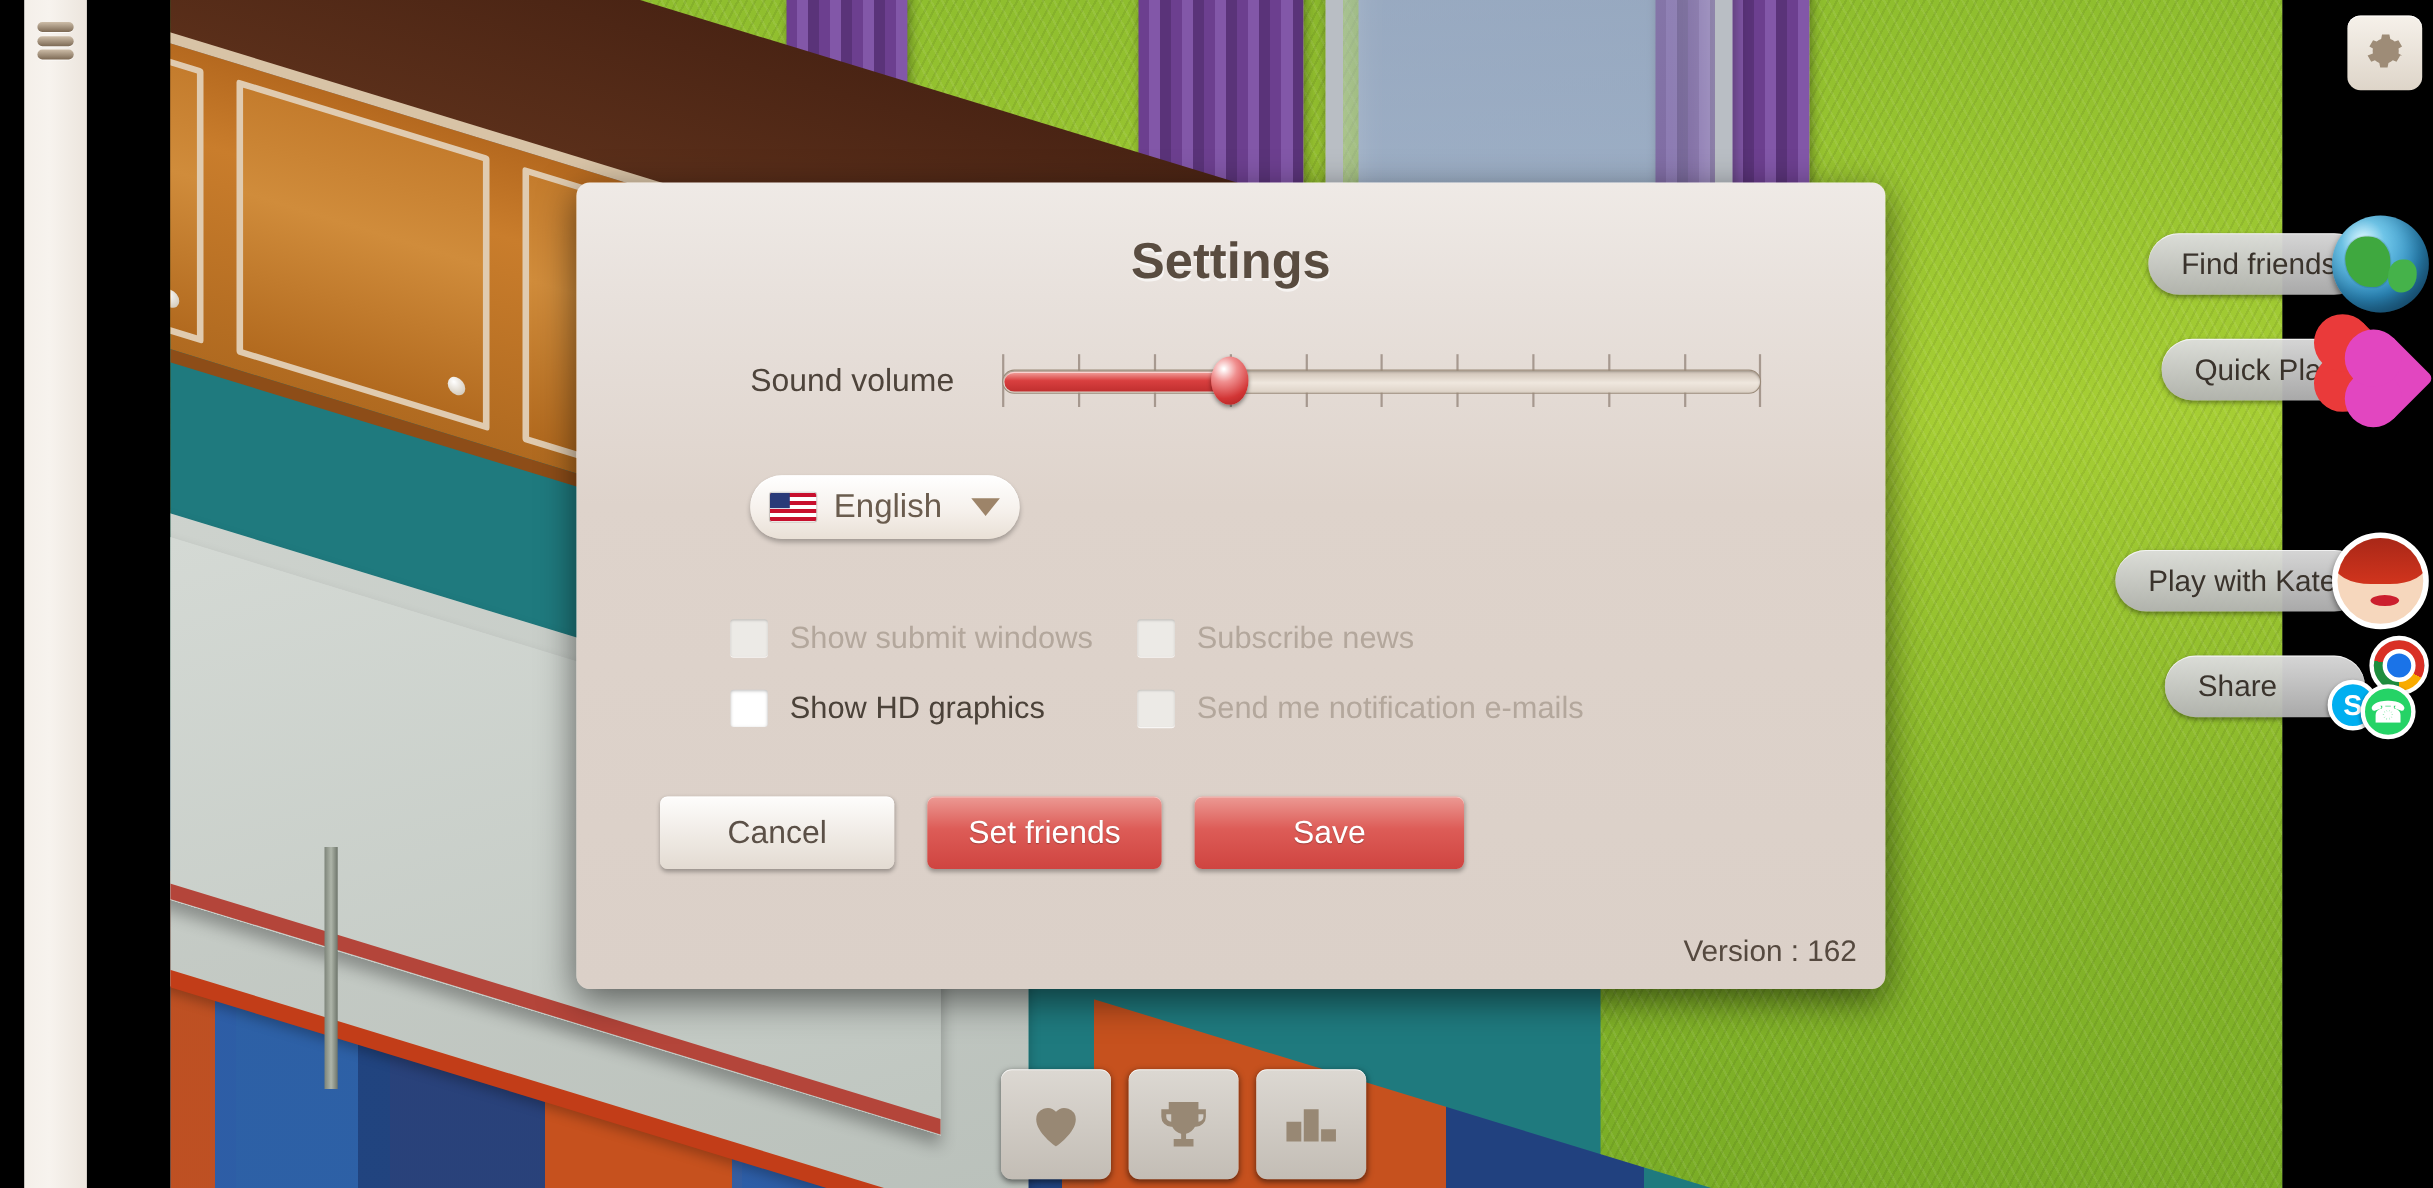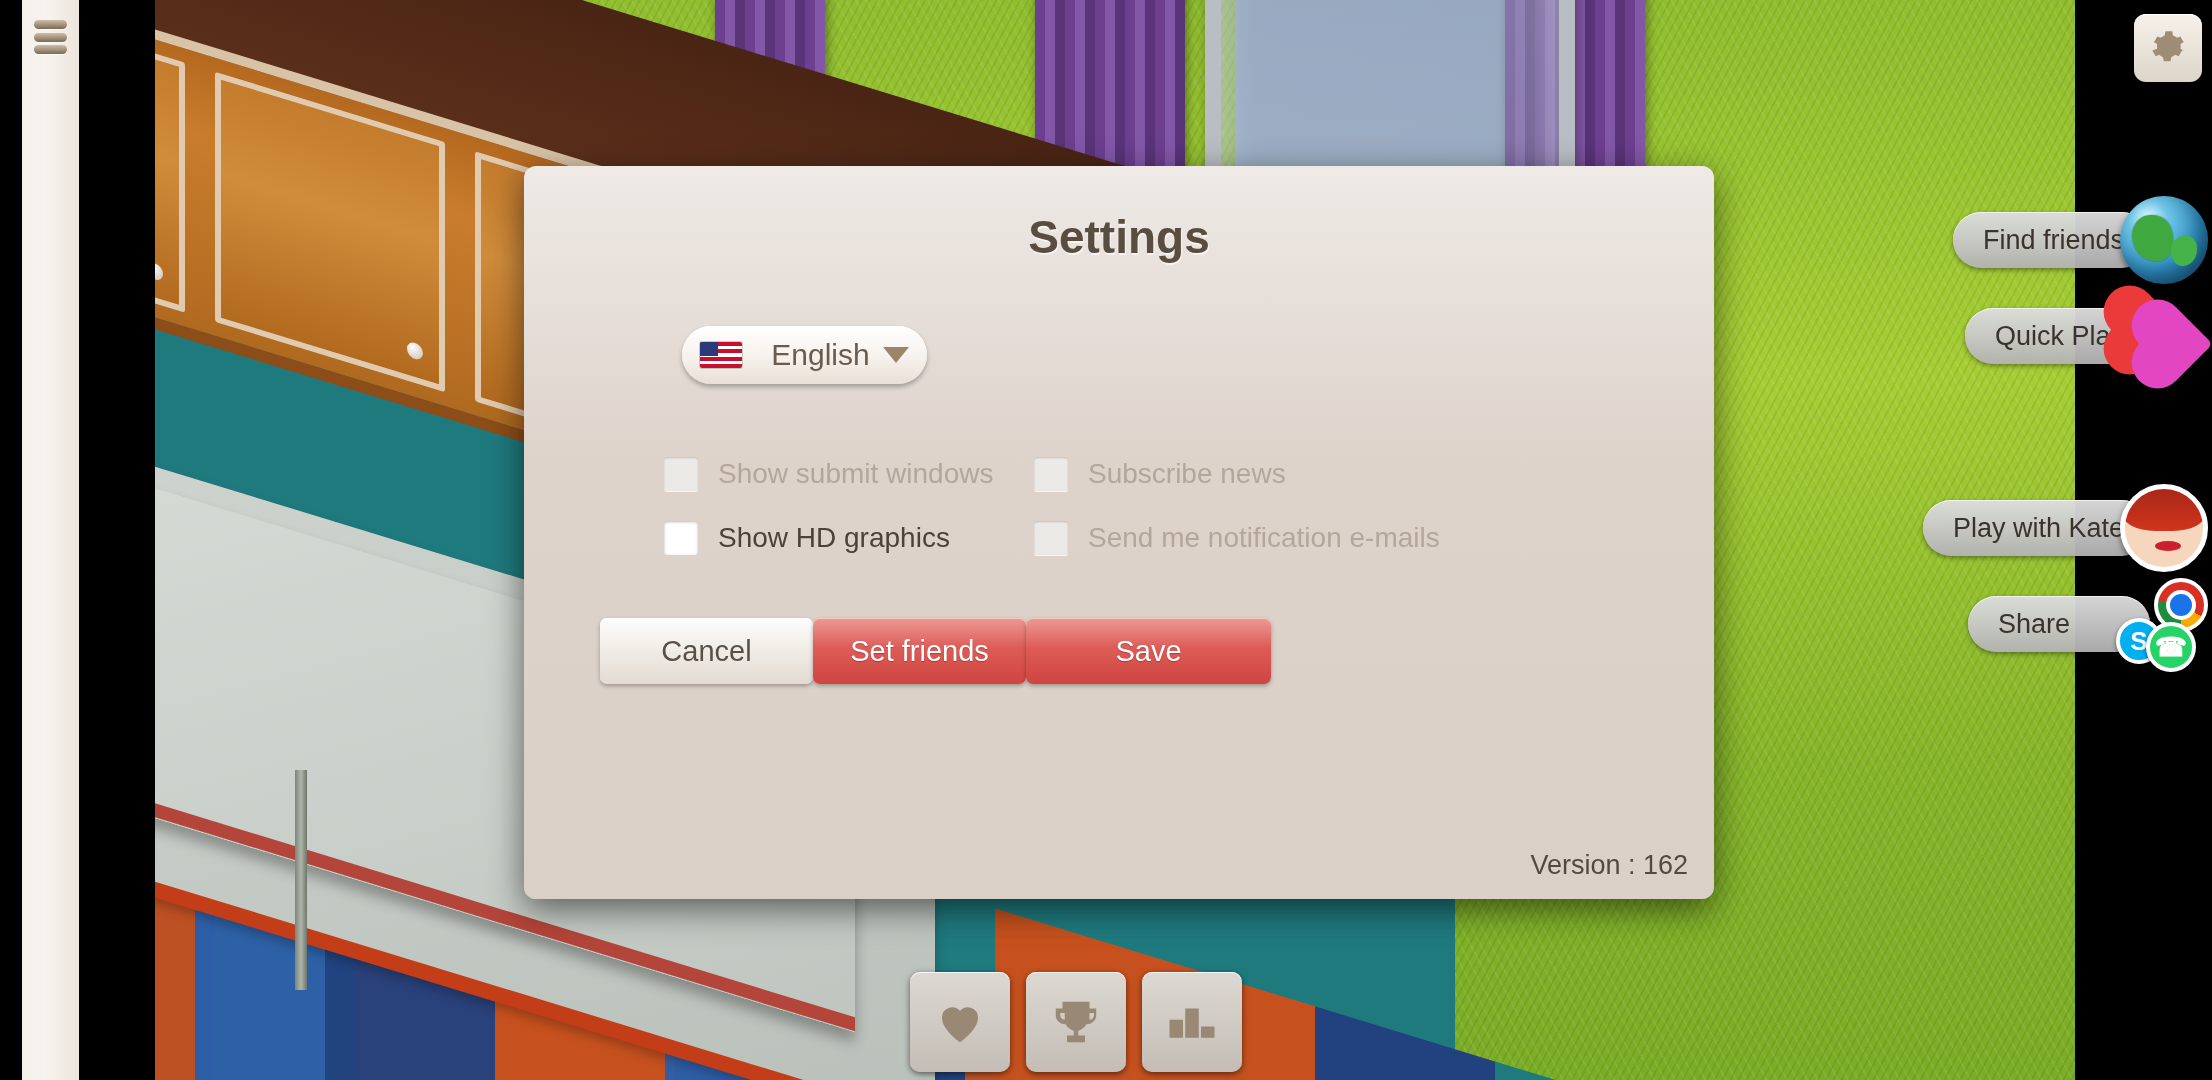--- a/index.html
+++ b/index.html
@@ -190,40 +190,40 @@
   #slider-thumb{
     position:absolute;top:2px;width:34px;height:44px;border-radius:50%;
     background:radial-gradient(circle at 34% 26%,#fff 2%,#f08f8f 30%,#d23535 68%,#a61f1f);
     box-shadow:0 2px 4px rgba(0,0,0,.45);transform:translateX(-17px);
   }
   
   #lang-select{
     margin:62px 0 0 158px; width:245px; height:58px; border-radius:29px;
     background:linear-gradient(180deg,#ffffff,#f6f1ec 55%,#e9e0d6);
     box-shadow:0 3px 5px rgba(0,0,0,.28), inset 0 1px 0 #fff;
-    display:flex;align-items:center;padding:0 18px;text-align:center;
+    display:flex;align-items:center;padding:0 18px;
   }
   #flag-icon{width:42px;height:26px;border-radius:2px;overflow:hidden;position:relative;
       background:repeating-linear-gradient(180deg,#c8102e 0 3.7px,#fff 3.7px 7.4px);
       box-shadow:0 0 0 1px rgba(0,0,0,.18);flex:0 0 42px;}
   #flag-icon:after{content:"";position:absolute;left:0;top:0;width:18px;height:14px;
       background:#2a3a78;}
   #lang-text{flex:1;font-size:30px;color:#6a5c4e;padding-left:16px;}
   #lang-caret{width:0;height:0;border-left:13px solid transparent;border-right:13px solid transparent;
       border-top:16px solid #9d8469;}
   
   #checks{display:grid;grid-template-columns:370px 1fr;row-gap:8px;margin:62px 0 0 140px;width:880px;}
   .cb-row{display:flex;align-items:center;height:56px;}
   .cb-box{width:34px;height:34px;border-radius:3px;flex:0 0 34px;
       background:#eceae6;box-shadow:inset 0 1px 2px rgba(0,0,0,.18),0 1px 0 rgba(255,255,255,.8);}
   .cb-row.enabled .cb-box{background:#ffffff;box-shadow:inset 0 1px 3px rgba(0,0,0,.28);}
   .cb-label{font-size:28px;color:#b3a79c;padding-left:20px;}
   .cb-row.enabled .cb-label{color:#4b4239;}
   
-  #dlg-buttons{display:flex;margin:52px 7px 0 76px;}
+  #dlg-buttons{display:flex;gap:30px;margin:52px 7px 0 76px;}
   .dbtn{width:213px;height:66px;border-radius:7px;display:flex;align-items:center;
       justify-content:center;font-size:29px;}
   #btn-cancel{background:linear-gradient(180deg,#fefdfc,#efeae4 55%,#e3dbd2);
       color:#5b5047;box-shadow:0 2px 4px rgba(0,0,0,.3), inset 0 1px 0 #fff;}
   .dbtn.primary{background:linear-gradient(180deg,#ec9a94,#dd5c57 45%,#cf4440);
       color:#fff;box-shadow:0 2px 4px rgba(0,0,0,.3), inset 0 1px 0 rgba(255,255,255,.45);
       text-shadow:0 1px 1px rgba(0,0,0,.25);}
   #btn-save{width:245px;}
   #dlg-version{position:absolute;right:26px;bottom:18px;font-size:27px;color:#55493f;}
 </style>
@@ -343,20 +343,41 @@
       <svg viewBox="0 0 24 24">
           <path d="M9 6h6v13H9zM2 11h6v8H2zm14 3h6v5h-6z"></path>
         </svg>
     </div>
   </div>
 
   <div id="dialog">
 
     <div id="dlg-title">Settings</div>
 
+    <div id="slider-row">
+      <div id="slider-label">Sound volume</div>
+      <div id="slider-wrap">
+        <div id="slider-ticks">
+            <i style="left: 0px;"></i>
+            <i style="left: 68.8px;"></i>
+            <i style="left: 137.6px;"></i>
+            <i style="left: 206.4px;"></i>
+            <i style="left: 275.2px;"></i>
+            <i style="left: 344px;"></i>
+            <i style="left: 412.8px;"></i>
+            <i style="left: 481.6px;"></i>
+            <i style="left: 550.4px;"></i>
+            <i style="left: 619.2px;"></i>
+            <i style="left: 688px;"></i>
+          </div>
+        <div id="slider-track"></div>
+        <div id="slider-fill" style="width: 207px;"></div>
+        <div id="slider-thumb" style="left: 207px;"></div>
+      </div>
+    </div>
 
     <div id="lang-select">
       <div id="flag-icon"></div>
       <div id="lang-text">English</div>
       <div id="lang-caret"></div>
     </div>
 
     <div id="checks">
       <div class="cb-row">
         <span class="cb-box"></span>

